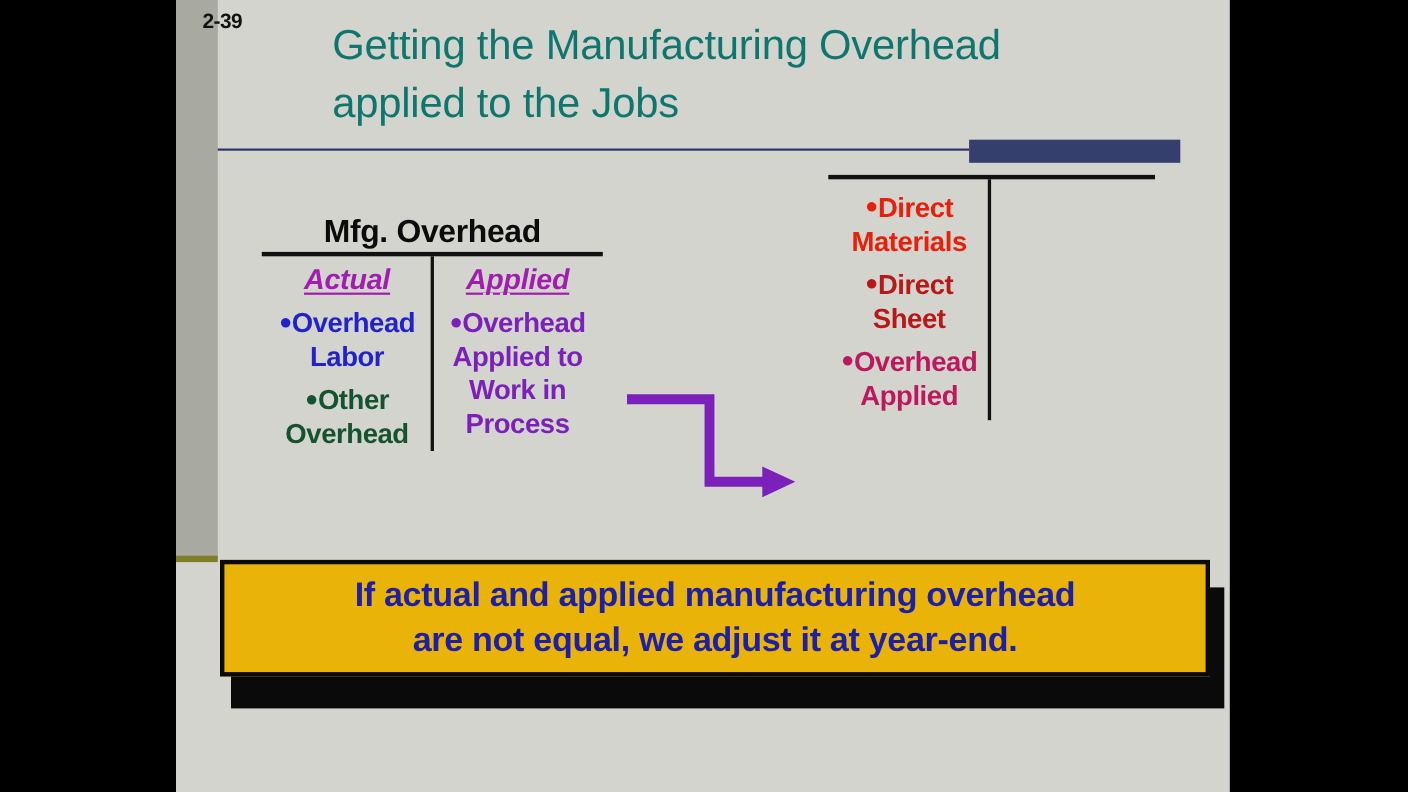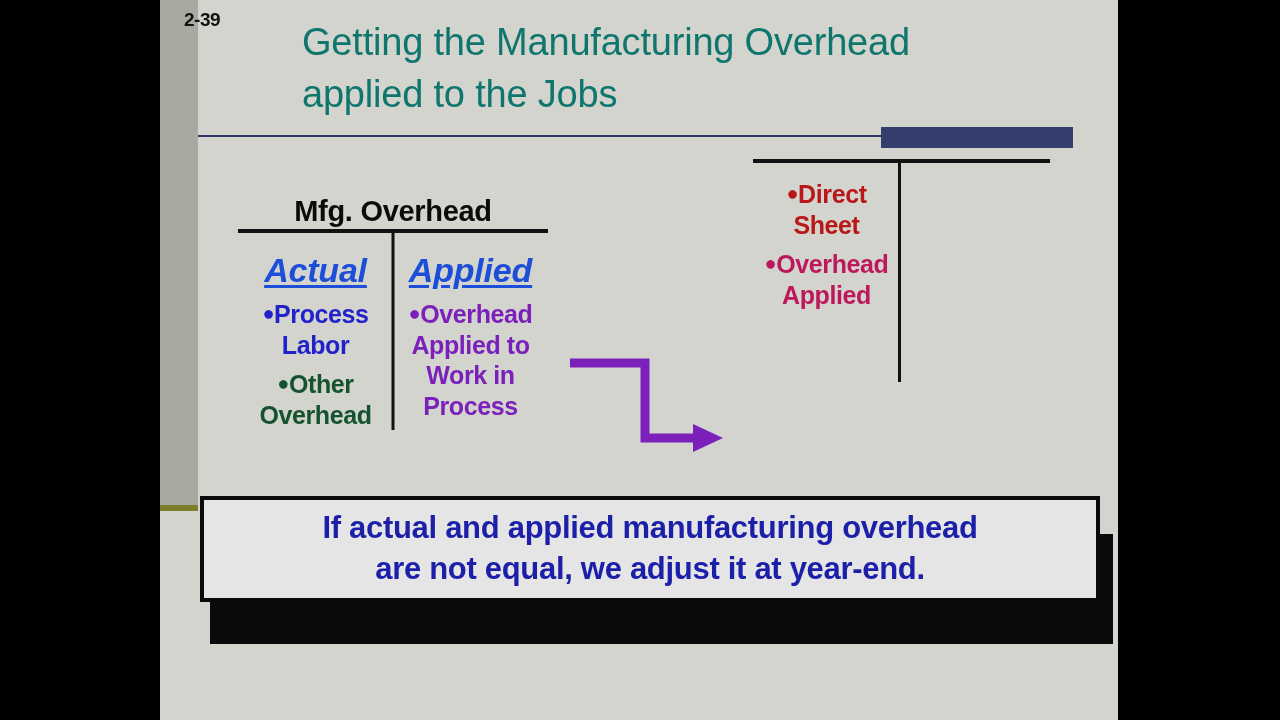--- a/index.html
+++ b/index.html
@@ -126,28 +126,27 @@
     background: #111111;
     transform: translateX(-50%);
   }
   .t-col {
     width: 50%;
     box-sizing: border-box;
     text-align: center;
     padding-top: 6px;
   }
   .t-colhead {
-    font-size: 34px;
+    font-size: 26px;
     font-weight: bold;
     font-style: italic;
-    color: #1d4ed8;
+    color: #a21caf;
     text-decoration: underline;
     text-underline-offset: 3px;
     letter-spacing: -0.2px;
-    margin-top: 12px;
   }
   .t-entry {
     font-size: 25px;
     font-weight: bold;
     line-height: 1.22;
     margin-top: 9px;
     letter-spacing: -0.4px;
   }
   .t-entry .bullet {
     font-size: 20px;
@@ -203,25 +202,25 @@
     position: absolute;
     left: 50px;
     top: 534px;
     width: 903px;
     height: 110px;
     background: #0a0a0a;
   }
   .banner {
     position: absolute;
     left: 40px;
-    top: 496px;
+    top: 509px;
     width: 900px;
     height: 106px;
     box-sizing: border-box;
-    background: #e5e5e5;
+    background: #eab308;
     border: 4px solid #0a0a0a;
     display: flex;
     align-items: center;
     justify-content: center;
   }
   .banner-text {
     font-size: 31px;
     font-weight: bold;
     color: #1c1fa8;
     text-align: center;
@@ -253,21 +252,21 @@
       <div class="t-title">Mfg. Overhead</div>
       <div class="t-rule"></div>
       <div class="t-body">
         <div class="t-divider"></div>
 
         <div class="t-col">
           <div class="t-colhead">Actual</div>
 
 
           <div class="t-entry" style="color:#2222cc;">
-            <span class="bullet">●</span><span>Process Labor</span>
+            <span class="bullet">●</span><span>Overhead Labor</span>
           </div>
 
           <div class="t-entry" style="color:#14532d;">
             <span class="bullet">●</span><span>Other Overhead</span>
           </div>
         </div>
 
         <div class="t-col">
           <div class="t-colhead">Applied</div>
 
@@ -277,20 +276,23 @@
         </div>
       </div>
     </div>
 
     <div class="taccount-right">
       <div class="t-rule"></div>
       <div class="t-body-r">
         <div class="t-divider-r"></div>
 
         <div class="t-col-r">
+          <div class="t-entry" style="color:#e8200a; margin-top:4px;">
+            <span class="bullet">●</span><span>Direct Materials</span>
+          </div>
 
           <div class="t-entry" style="color:#b81818;">
             <span class="bullet">●</span><span>Direct Sheet</span>
           </div>
 
           <div class="t-entry" style="color:#be185d;">
             <span class="bullet">●</span><span>Overhead Applied</span>
           </div>
         </div>
       </div>

